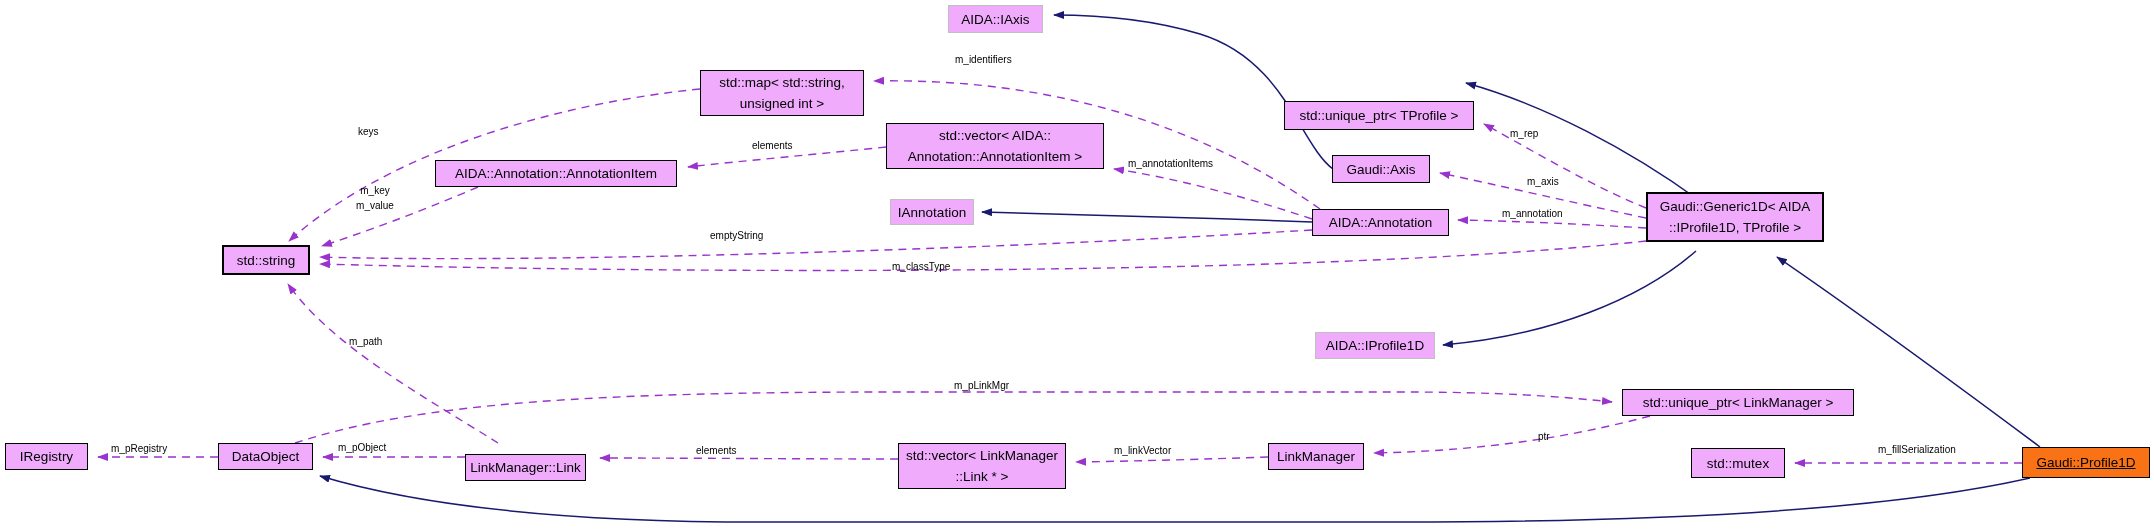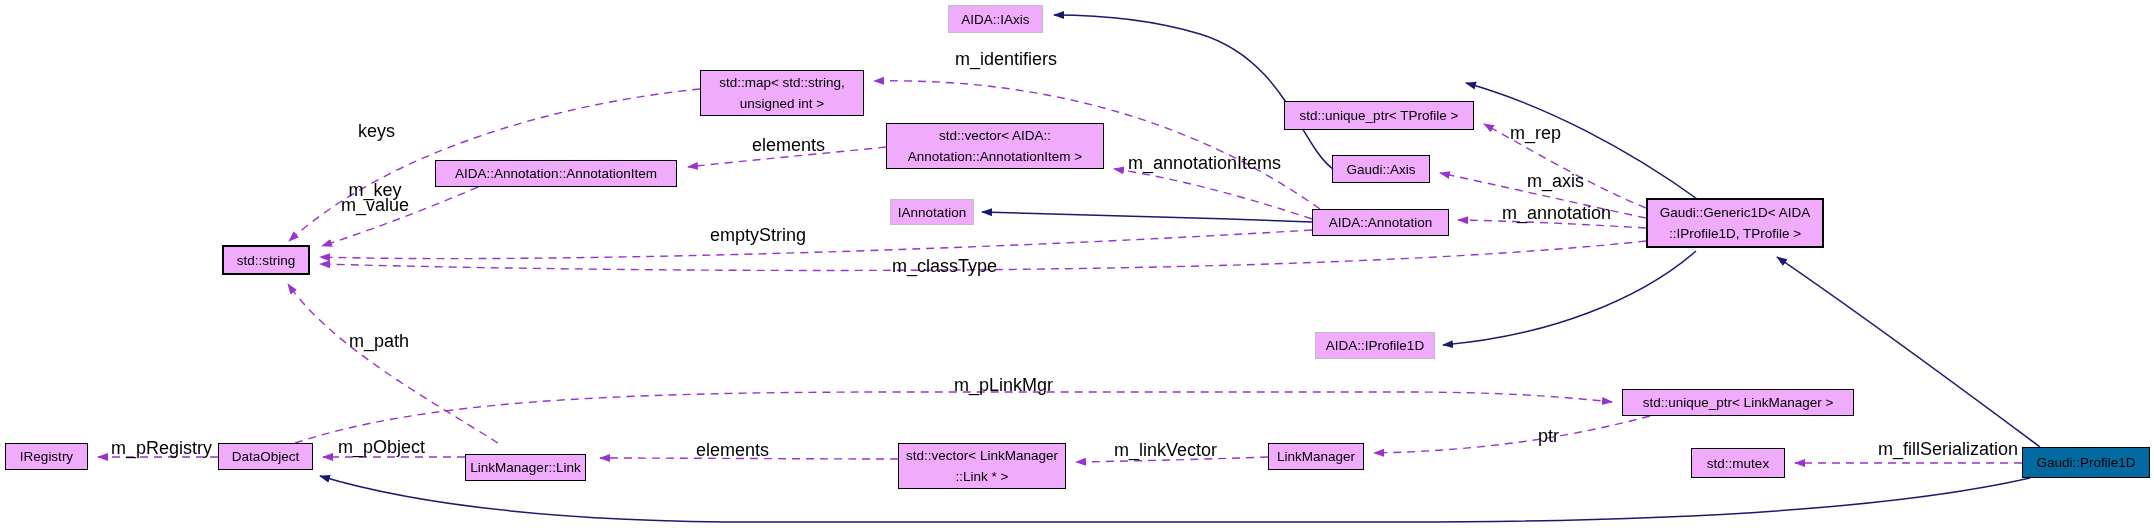--- a/index.html
+++ b/index.html
@@ -22,25 +22,25 @@
     display:flex;
     align-items:center;
     justify-content:center;
     text-align:center;
     white-space:pre-line;
     padding:1px 4px;
     z-index:2;
   }
   .node.external{border:1.5px solid #bfbfbf;}
   .node.bold{border-width:2px;}
-  .node.highlight{background:#0369a1;border:1.5px solid #000000;}
+  .node.highlight{background:#f97316;border:1.5px solid #000000;text-decoration:underline;}
   .elabel{
     position:absolute;
     color:#000000;
-    font-size:18px;
+    font-size:10px;
     line-height:15px;
     white-space:pre-line;
     text-align:center;
     z-index:3;
   }
 </style>
 </head>
 <body>
 
 <div id="canvas">
@@ -79,21 +79,21 @@
     <path d="M1650,416 C1560,440 1472,451 1374,453" fill="none" stroke="#9a32cd" stroke-width="1.4" stroke-dasharray="8,6" marker-end="url(#arrP)"></path>
     <path d="M1268,457 C1210,459 1140,461 1076,462" fill="none" stroke="#9a32cd" stroke-width="1.4" stroke-dasharray="8,6" marker-end="url(#arrP)"></path>
     <path d="M898,459 C810,459 680,458 600,458" fill="none" stroke="#9a32cd" stroke-width="1.4" stroke-dasharray="8,6" marker-end="url(#arrP)"></path>
     <path d="M2022,463 L1795,463" fill="none" stroke="#9a32cd" stroke-width="1.4" stroke-dasharray="8,6" marker-end="url(#arrP)"></path>
   </svg>
 
   <div class="node external" style="left:948px;top:5px;width:95px;height:28px;">AIDA::IAxis</div>
   <div class="node" style="left:1284px;top:101px;width:190px;height:29px;">std::unique_ptr&lt; TProfile &gt;</div>
   <div class="node" style="left:1332px;top:155px;width:98px;height:28px;">Gaudi::Axis</div>
   <div class="node" style="left:1312px;top:209px;width:137px;height:27px;">AIDA::Annotation</div>
-  <div class="node bold" style="left:1646px;top:198px;width:178px;height:50px;">Gaudi::Generic1D&lt; AIDA
+  <div class="node bold" style="left:1646px;top:192px;width:178px;height:50px;">Gaudi::Generic1D&lt; AIDA
 ::IProfile1D, TProfile &gt;</div>
   <div class="node" style="left:700px;top:70px;width:164px;height:46px;">std::map&lt; std::string,
 unsigned int &gt;</div>
   <div class="node" style="left:886px;top:123px;width:218px;height:46px;">std::vector&lt; AIDA::
 Annotation::AnnotationItem &gt;</div>
   <div class="node" style="left:435px;top:160px;width:242px;height:27px;">AIDA::Annotation::AnnotationItem</div>
   <div class="node external" style="left:890px;top:199px;width:84px;height:26px;">IAnnotation</div>
   <div class="node bold" style="left:222px;top:245px;width:88px;height:30px;">std::string</div>
   <div class="node external" style="left:1315px;top:332px;width:120px;height:27px;">AIDA::IProfile1D</div>
   <div class="node" style="left:1622px;top:389px;width:232px;height:27px;">std::unique_ptr&lt; LinkManager &gt;</div>

